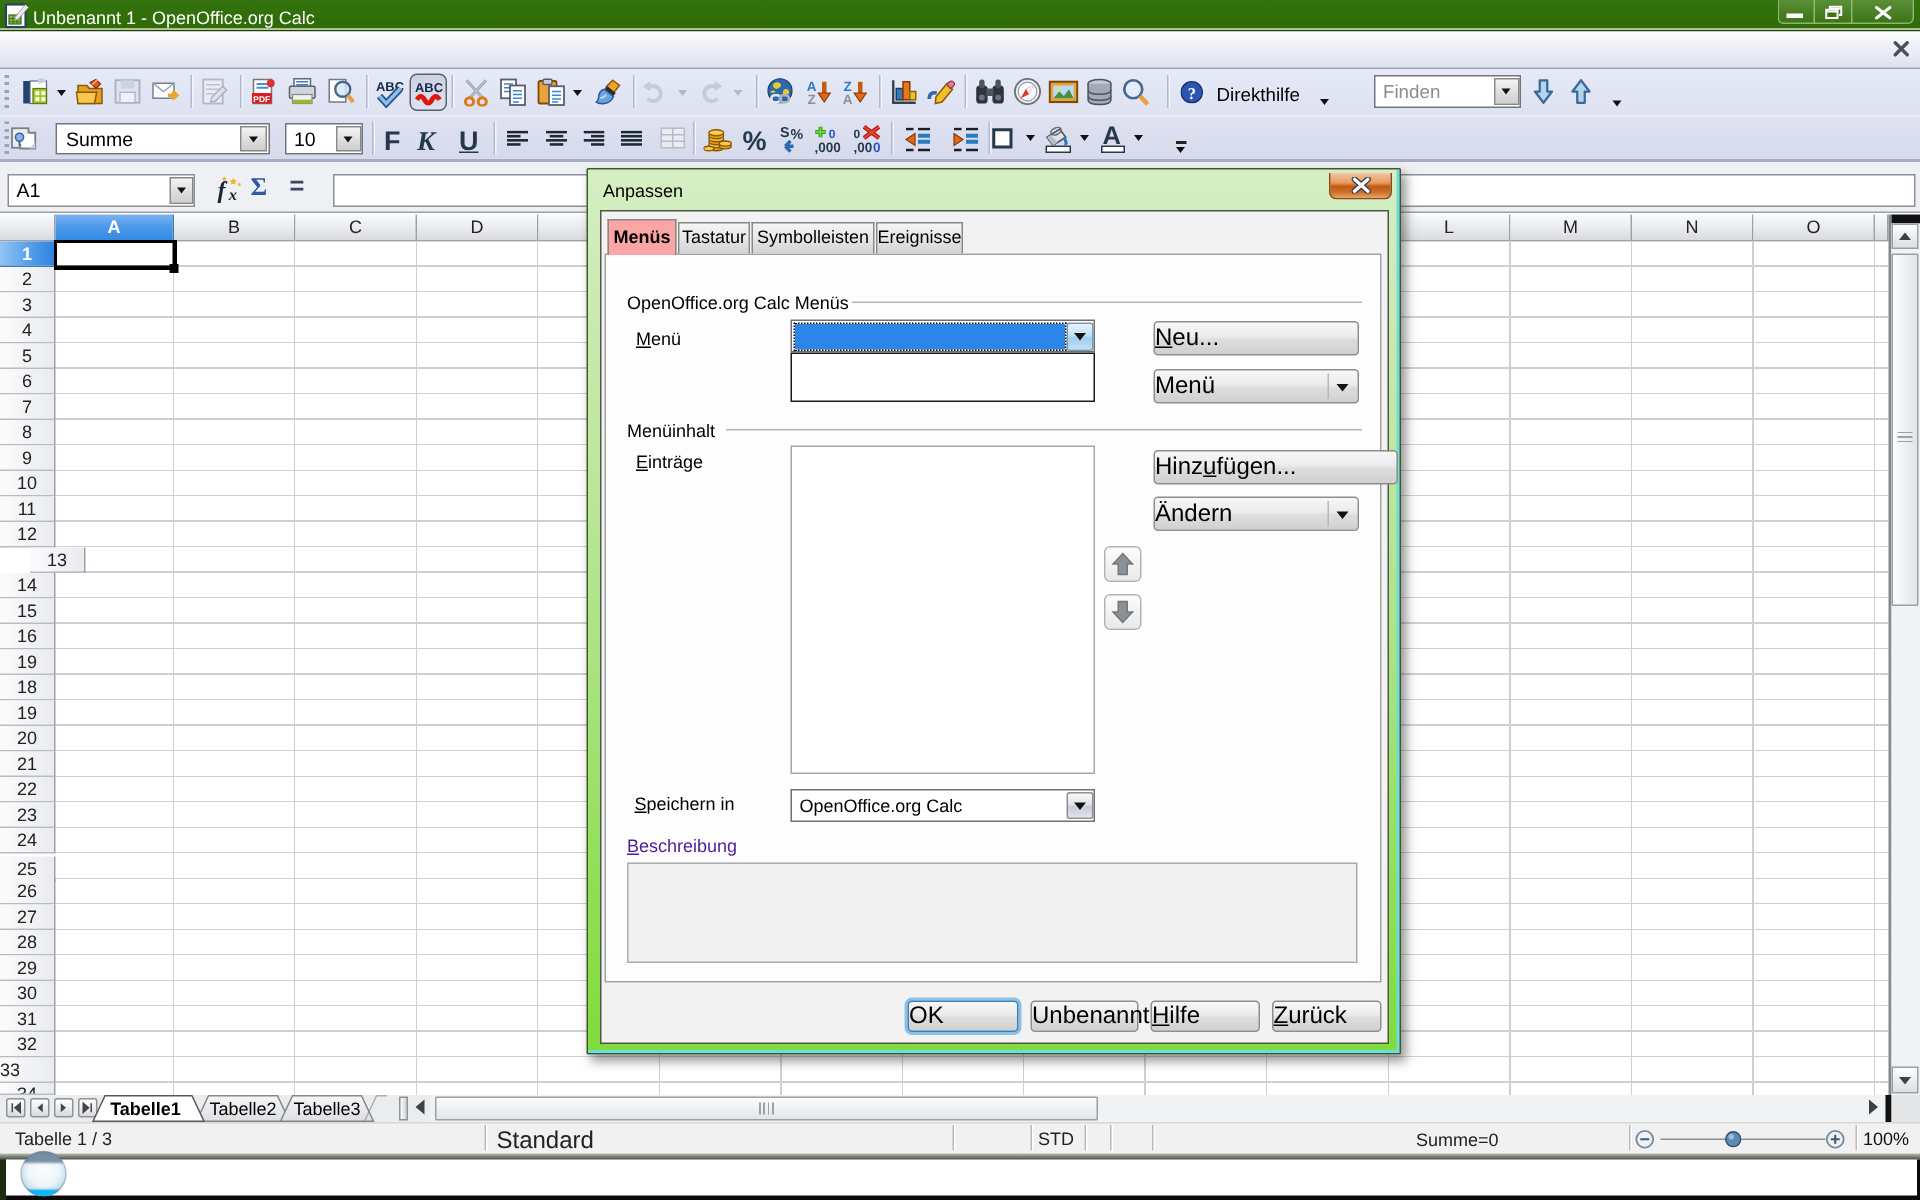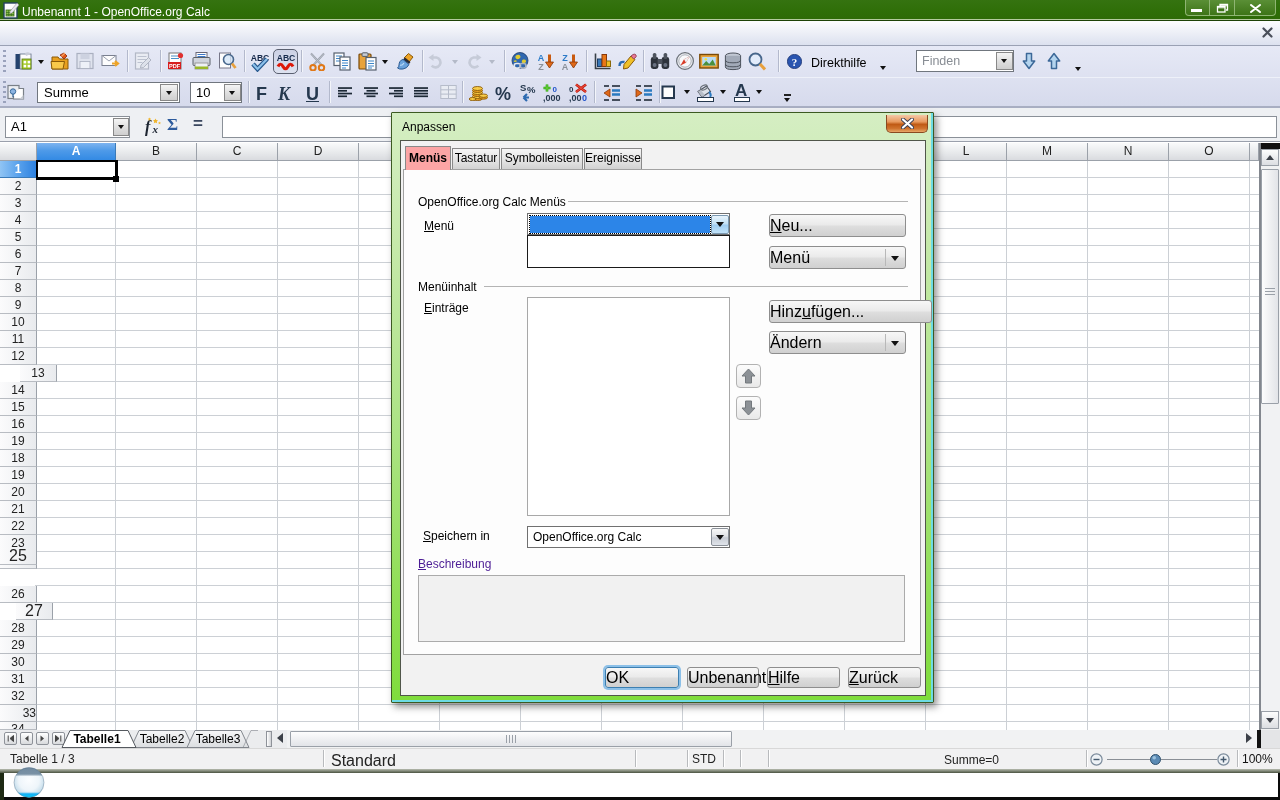--- a/index.html
+++ b/index.html
@@ -410,29 +410,29 @@
 <div class="abs" style="left:0;top:399px;width:37px;height:17px;background:linear-gradient(to right,#fbfbfc,#e9ebee);border-right:1px solid #9ba1a9;border-bottom:1px solid #b8bcc2;color:#222;font-size:12px;text-align:center;line-height:16px;overflow:hidden;">15</div>
 <div class="abs" style="left:0;top:416px;width:37px;height:17px;background:linear-gradient(to right,#fbfbfc,#e9ebee);border-right:1px solid #9ba1a9;border-bottom:1px solid #b8bcc2;color:#222;font-size:12px;text-align:center;line-height:16px;overflow:hidden;">16</div>
 <div class="abs" style="left:0;top:433px;width:37px;height:17px;background:linear-gradient(to right,#fbfbfc,#e9ebee);border-right:1px solid #9ba1a9;border-bottom:1px solid #b8bcc2;color:#222;font-size:12px;text-align:center;line-height:16px;overflow:hidden;">19</div>
 <div class="abs" style="left:0;top:450px;width:37px;height:17px;background:linear-gradient(to right,#fbfbfc,#e9ebee);border-right:1px solid #9ba1a9;border-bottom:1px solid #b8bcc2;color:#222;font-size:12px;text-align:center;line-height:16px;overflow:hidden;">18</div>
 <div class="abs" style="left:0;top:467px;width:37px;height:17px;background:linear-gradient(to right,#fbfbfc,#e9ebee);border-right:1px solid #9ba1a9;border-bottom:1px solid #b8bcc2;color:#222;font-size:12px;text-align:center;line-height:16px;overflow:hidden;">19</div>
 <div class="abs" style="left:0;top:484px;width:37px;height:17px;background:linear-gradient(to right,#fbfbfc,#e9ebee);border-right:1px solid #9ba1a9;border-bottom:1px solid #b8bcc2;color:#222;font-size:12px;text-align:center;line-height:16px;overflow:hidden;">20</div>
 <div class="abs" style="left:0;top:501px;width:37px;height:17px;background:linear-gradient(to right,#fbfbfc,#e9ebee);border-right:1px solid #9ba1a9;border-bottom:1px solid #b8bcc2;color:#222;font-size:12px;text-align:center;line-height:16px;overflow:hidden;">21</div>
 <div class="abs" style="left:0;top:518px;width:37px;height:17px;background:linear-gradient(to right,#fbfbfc,#e9ebee);border-right:1px solid #9ba1a9;border-bottom:1px solid #b8bcc2;color:#222;font-size:12px;text-align:center;line-height:16px;overflow:hidden;">22</div>
 <div class="abs" style="left:0;top:535px;width:37px;height:17px;background:linear-gradient(to right,#fbfbfc,#e9ebee);border-right:1px solid #9ba1a9;border-bottom:1px solid #b8bcc2;color:#222;font-size:12px;text-align:center;line-height:16px;overflow:hidden;">23</div>
 <div class="abs" style="left:0;top:552px;width:37px;height:17px;background:linear-gradient(to right,#fbfbfc,#e9ebee);border-right:1px solid #9ba1a9;border-bottom:1px solid #b8bcc2;color:#222;font-size:12px;text-align:center;line-height:16px;overflow:hidden;">24</div>
-<div class="abs" style="left:0;top:548px;width:37px;height:17px;background:linear-gradient(to right,#fbfbfc,#e9ebee);border-right:1px solid #9ba1a9;border-bottom:1px solid #b8bcc2;color:#222;font-size:16px;text-align:center;line-height:16px;overflow:hidden;">25</div>
+<div class="abs" style="left:0;top:571px;width:37px;height:17px;background:linear-gradient(to right,#fbfbfc,#e9ebee);border-right:1px solid #9ba1a9;border-bottom:1px solid #b8bcc2;color:#222;font-size:12px;text-align:center;line-height:16px;overflow:hidden;">25</div>
 <div class="abs" style="left:0;top:586px;width:37px;height:17px;background:linear-gradient(to right,#fbfbfc,#e9ebee);border-right:1px solid #9ba1a9;border-bottom:1px solid #b8bcc2;color:#222;font-size:12px;text-align:center;line-height:16px;overflow:hidden;">26</div>
-<div class="abs" style="left:16px;top:603px;width:37px;height:17px;background:linear-gradient(to right,#fbfbfc,#e9ebee);border-right:1px solid #9ba1a9;border-bottom:1px solid #b8bcc2;color:#222;font-size:16px;text-align:center;line-height:16px;overflow:hidden;">27</div>
+<div class="abs" style="left:0;top:603px;width:37px;height:17px;background:linear-gradient(to right,#fbfbfc,#e9ebee);border-right:1px solid #9ba1a9;border-bottom:1px solid #b8bcc2;color:#222;font-size:12px;text-align:center;line-height:16px;overflow:hidden;">27</div>
 <div class="abs" style="left:0;top:620px;width:37px;height:17px;background:linear-gradient(to right,#fbfbfc,#e9ebee);border-right:1px solid #9ba1a9;border-bottom:1px solid #b8bcc2;color:#222;font-size:12px;text-align:center;line-height:16px;overflow:hidden;">28</div>
 <div class="abs" style="left:0;top:637px;width:37px;height:17px;background:linear-gradient(to right,#fbfbfc,#e9ebee);border-right:1px solid #9ba1a9;border-bottom:1px solid #b8bcc2;color:#222;font-size:12px;text-align:center;line-height:16px;overflow:hidden;">29</div>
 <div class="abs" style="left:0;top:654px;width:37px;height:17px;background:linear-gradient(to right,#fbfbfc,#e9ebee);border-right:1px solid #9ba1a9;border-bottom:1px solid #b8bcc2;color:#222;font-size:12px;text-align:center;line-height:16px;overflow:hidden;">30</div>
 <div class="abs" style="left:0;top:671px;width:37px;height:17px;background:linear-gradient(to right,#fbfbfc,#e9ebee);border-right:1px solid #9ba1a9;border-bottom:1px solid #b8bcc2;color:#222;font-size:12px;text-align:center;line-height:16px;overflow:hidden;">31</div>
 <div class="abs" style="left:0;top:688px;width:37px;height:17px;background:linear-gradient(to right,#fbfbfc,#e9ebee);border-right:1px solid #9ba1a9;border-bottom:1px solid #b8bcc2;color:#222;font-size:12px;text-align:center;line-height:16px;overflow:hidden;">32</div>
-<div class="abs" style="left:0;top:705px;width:37px;height:17px;background:linear-gradient(to right,#fbfbfc,#e9ebee);border-right:1px solid #9ba1a9;border-bottom:1px solid #b8bcc2;color:#222;font-size:12px;text-align:right;line-height:16px;overflow:hidden;">33</div>
+<div class="abs" style="left:0;top:705px;width:37px;height:17px;background:linear-gradient(to right,#fbfbfc,#e9ebee);border-right:1px solid #9ba1a9;border-bottom:1px solid #b8bcc2;color:#222;font-size:12px;text-align:left;line-height:16px;overflow:hidden;">33</div>
 <div class="abs" style="left:0;top:722px;width:37px;height:8px;background:linear-gradient(to right,#fbfbfc,#e9ebee);border-right:1px solid #9ba1a9;border-bottom:1px solid #b8bcc2;color:#222;font-size:12px;text-align:center;line-height:15px;overflow:hidden;">34</div>
 
 <div class="abs" style="left:36px;top:160px;width:82px;height:20px;border-style:solid;border-color:#000;border-width:2px 3px 3px 2px;"></div>
 <div class="abs" style="left:113px;top:176px;width:6px;height:6px;background:#000;"></div>
 
 <div class="abs" style="left:1261px;top:143px;width:19px;height:6px;background:#111;"></div>
 <div class="abs" style="left:1261px;top:149px;width:19px;height:581px;background:#f1f2f3;"></div>
 <div class="abs" style="left:1261px;top:149px;width:18px;height:17px;background:linear-gradient(#fdfdfd,#dcdee2);border:1px solid #9aa0a8;"></div>
 <div class="abs" style="left:1266px;top:155px;width:0;height:0;border-left:4px solid transparent;border-right:4px solid transparent;border-bottom:5px solid #3c4048;"></div>
 <div class="abs" style="left:1261px;top:169px;width:18px;height:235px;background:linear-gradient(to right,#fdfdfd,#e2e4e8);border:1px solid #9aa0a8;border-radius:1px;"></div>

